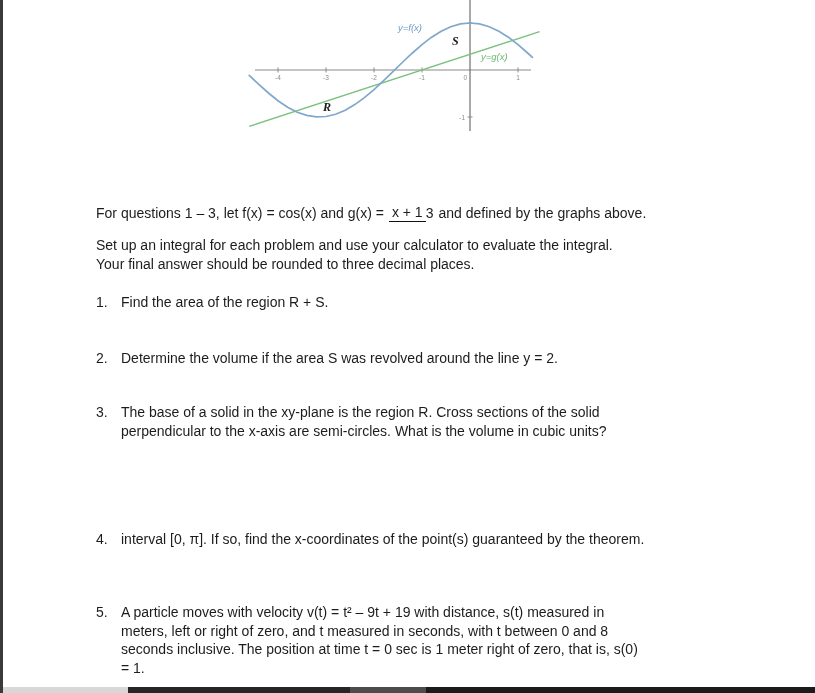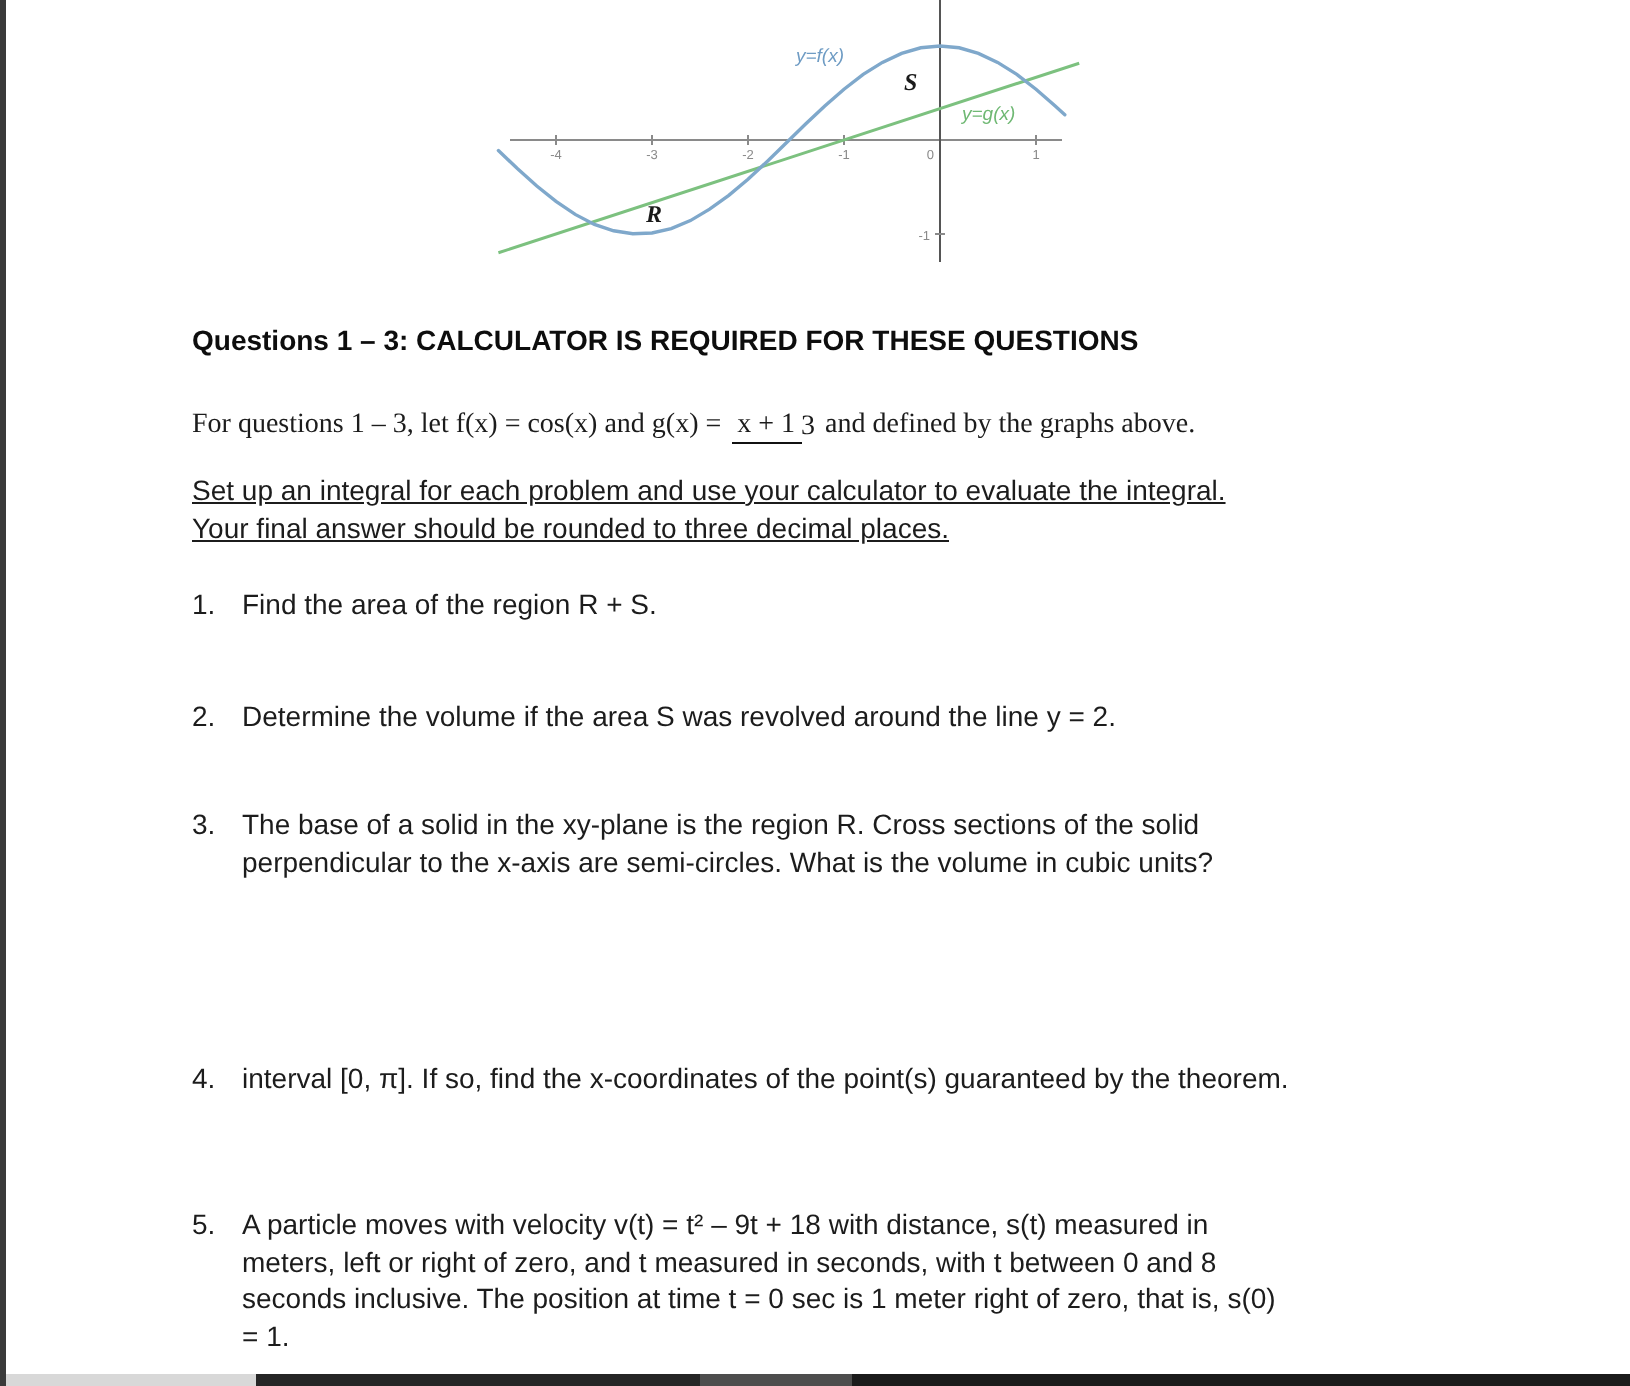--- a/index.html
+++ b/index.html
@@ -5,24 +5,24 @@
   html,body{margin:0;padding:0;background:#fff;}
   .page{position:relative;width:815px;height:693px;background:#ffffff;overflow:hidden;
         font-family:"Liberation Sans", sans-serif;color:#1c1c1c;}
   .left-border{position:absolute;left:0;top:0;width:3px;height:693px;background:#3a3a3a;}
   .graph{position:absolute;left:228px;top:0;width:320px;height:138px;}
   .graph svg{display:block;width:100%;height:100%;}
   .heading{position:absolute;left:96px;font-size:14px;font-weight:bold;color:#0d0d0d;white-space:nowrap;}
   .h1{top:162px;}
   .h2{top:477px;}
   .intro{position:absolute;left:96px;top:193px;font-size:14px;}
-  .intro-row{display:flex;align-items:center;height:40px;white-space:nowrap;font-family:Liberation Serif, serif;}
+  .intro-row{display:flex;align-items:center;height:40px;white-space:nowrap;}
   .frac{display:inline-flex;flex-direction:row;align-items:center;margin:0 5px;line-height:17px;}
   .frac .num{padding:0 3px;border-bottom:1.3px solid #111;}
-  .iline{line-height:18.5px;white-space:nowrap;text-decoration:underline;}
+  .iline{line-height:18.5px;white-space:nowrap;}
   .iline.first{margin-top:3px;}
   .question{position:absolute;left:96px;display:flex;font-size:14px;}
   .qnum{width:25px;flex:0 0 25px;line-height:18.5px;}
   .qline{line-height:18.5px;white-space:nowrap;}
   .q1{top:293px;} .q2{top:349px;} .q3{top:403px;} .q4{top:530px;} .q5{top:603px;}
   .bbar{position:absolute;top:687px;height:6px;}
   .bbar.s1{left:3px;width:125px;background:#d8d8d8;}
   .bbar.s2{left:128px;width:222px;background:#262626;}
   .bbar.s3{left:350px;width:76px;background:#4d4d4d;}
   .bbar.s4{left:426px;width:389px;background:#1b1b1b;}
@@ -63,21 +63,20 @@
       <polyline fill="none" stroke="#7cc17f" stroke-width="1.5" points="21.2,126.4 311.6,31.6"></polyline>
       <polyline fill="none" stroke="#7fa8cb" stroke-width="1.7" stroke-linecap="round" points="21.2,75.3 30.8,84.4 40.4,93.0 50.0,100.7 59.6,107.2 69.2,112.2 78.8,115.4 88.4,116.9 98.0,116.5 107.6,114.3 117.2,110.3 126.8,104.6 136.4,97.7 146.0,89.6 155.6,80.7 165.2,71.4 174.8,62.0 184.4,53.0 194.0,44.6 203.6,37.2 213.2,31.2 222.8,26.7 232.4,23.9 242.0,23.0 251.6,23.9 261.2,26.7 270.8,31.2 280.4,37.2 290.0,44.6 299.6,53.0 304.4,57.4"></polyline>
 
       <text class="curvelab" x="170" y="31" fill="#6f9cc4">y=f(x)</text>
       <text class="curvelab" x="253" y="60" fill="#6fb873">y=g(x)</text>
       <text class="regionlab" x="224" y="45">S</text>
       <text class="regionlab" x="95" y="111">R</text>
     </svg>
   </div>
 
-  <div class="heading h1">Questions 1 – 3: CALCULATOR IS REQUIRED FOR THESE QUESTIONS</div>
 
   <div class="intro">
     <div class="intro-row">
       <span>For questions 1 – 3, let f(x) = cos(x) and g(x) =</span>
       <span class="frac">
         <span class="num">x + 1</span>
         <span class="den">3</span>
       </span>
       <span>and defined by the graphs above.</span>
     </div>
@@ -111,21 +110,21 @@
   <div class="question q4">
     <div class="qnum">4.</div>
     <div>
       <div class="qline">interval [0, π]. If so, find the x-coordinates of the point(s) guaranteed by the theorem.</div>
     </div>
   </div>
 
   <div class="question q5">
     <div class="qnum">5.</div>
     <div>
-      <div class="qline">A particle moves with velocity v(t) = t² – 9t + 18 with distance, s(t) measured in</div>
+      <div class="qline">A particle moves with velocity v(t) = t² – 9t + 19 with distance, s(t) measured in</div>
       <div class="qline">meters, left or right of zero, and t measured in seconds, with t between 0 and 8</div>
       <div class="qline">seconds inclusive. The position at time t = 0 sec is 1 meter right of zero, that is, s(0)</div>
       <div class="qline">= 1.</div>
     </div>
   </div>
 
   <div class="bbar s1"></div>
   <div class="bbar s2"></div>
   <div class="bbar s3"></div>
   <div class="bbar s4"></div>

